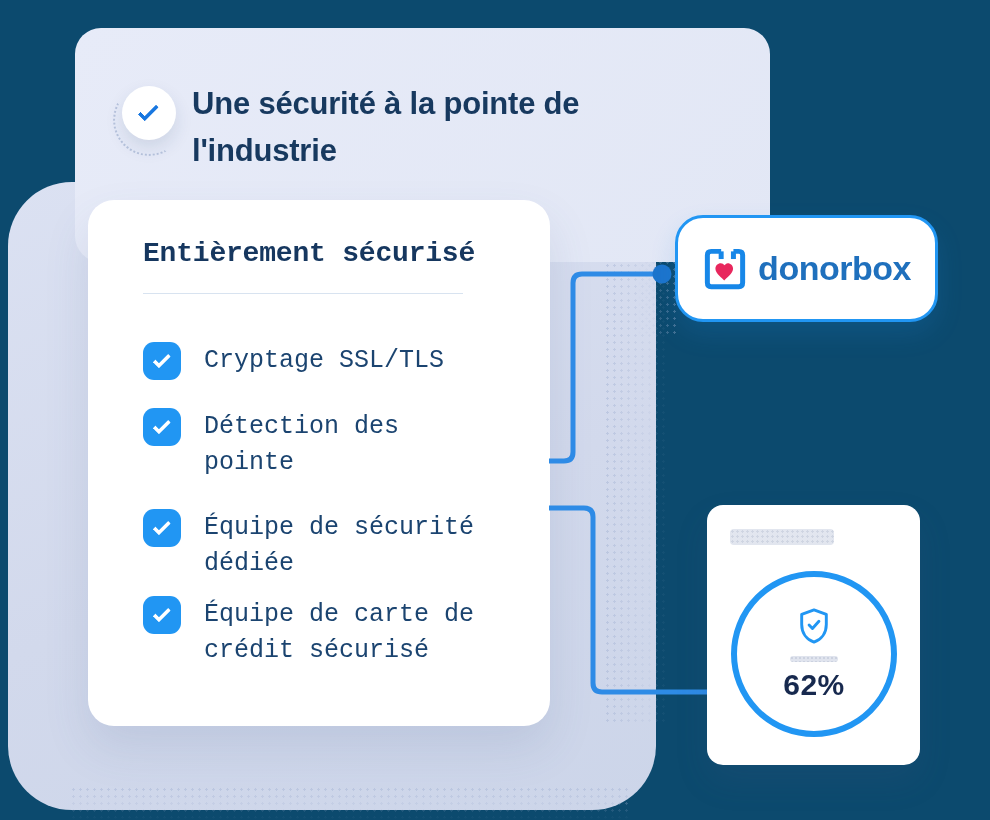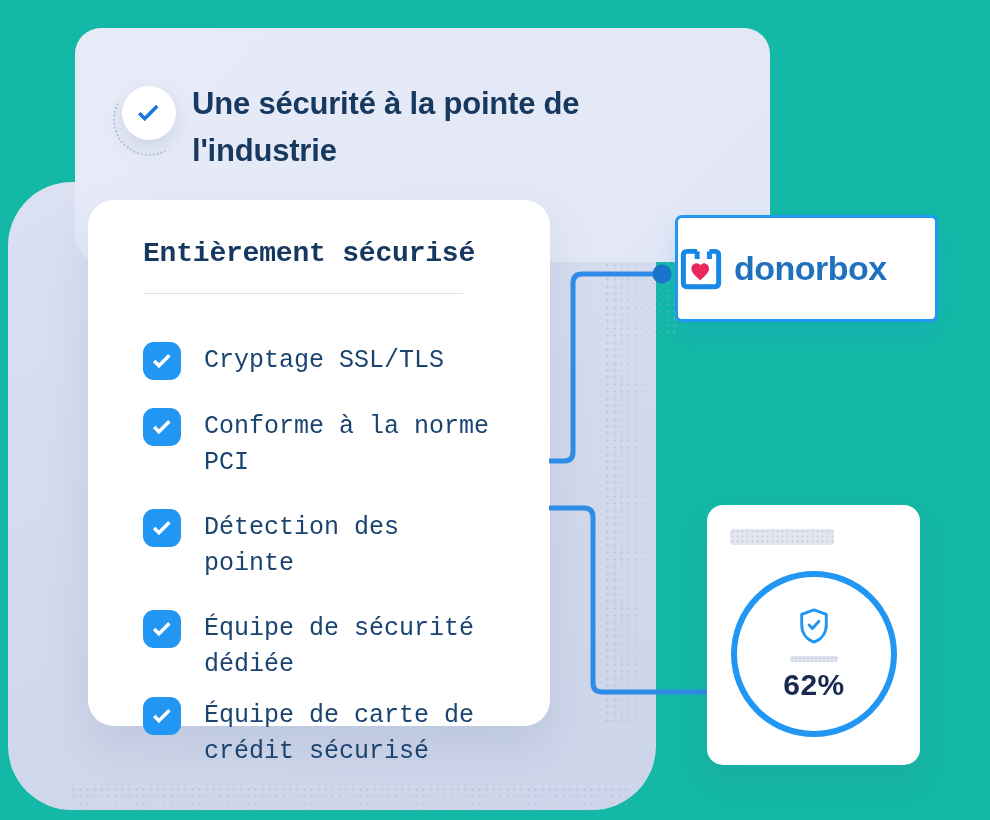--- a/index.html
+++ b/index.html
@@ -1,18 +1,18 @@
 <!DOCTYPE html>
 <html><head>
 <meta charset="utf-8">
 <style>
   * { margin:0; padding:0; box-sizing:border-box; }
   html,body { background:#ffffff; }
   body { font-family:"Liberation Sans","DejaVu Sans",sans-serif; }
-  .stage { position:relative; width:990px; height:820px; background:#14b8a6; overflow:hidden; }
+  .stage { position:relative; width:990px; height:820px; background:#0c4a6e; overflow:hidden; }
 
   
   .blob {
     position:absolute; left:8px; top:182px; width:648px; height:628px;
     border-radius:64px;
     background:linear-gradient(160deg,#dbe1f2 0%,#d2d9ec 55%,#ccd5e9 100%);
     z-index:1;
   }
   .halftone {
     position:absolute; z-index:1;
@@ -75,22 +75,22 @@
     transform:rotate(-45deg) translate(1px,-2px); border-radius:1px;
   }
   .item-label { font-size:25px; line-height:36px; color:#1b4470; padding-top:1px; max-width:340px; }
 
   
   .connectors { position:absolute; left:0; top:0; z-index:4; pointer-events:none; }
 
   
   .brand-card {
     position:absolute; left:675px; top:215px; width:263px; height:107px;
-    background:#ffffff; border:3px solid #2196f3; border-radius:7px; z-index:5;
-    display:flex; align-items:center; gap:10px;
+    background:#ffffff; border:3px solid #2196f3; border-radius:28px; z-index:5;
+    display:flex; align-items:center; justify-content:center; gap:10px;
     box-shadow:0 12px 26px rgba(33,134,232,.16);
   }
   .brand-word { font-size:34px; font-weight:700; color:#1f70bd; letter-spacing:-.5px; }
 
   
   .score-card {
     position:absolute; left:707px; top:505px; width:213px; height:260px;
     background:#ffffff; border-radius:16px; z-index:5;
     box-shadow:0 16px 34px rgba(70,90,140,.12);
   }
@@ -134,26 +134,20 @@
       <li class="security-item">
         <span class="checkbox">
             <span class="check-stroke-white"></span>
           </span>
         <span class="item-label">Cryptage SSL/TLS</span>
       </li>
       <li class="security-item">
         <span class="checkbox">
             <span class="check-stroke-white"></span>
           </span>
-        <span class="item-label">Conforme à la norme PCI</span>
-      </li>
-      <li class="security-item">
-        <span class="checkbox">
-            <span class="check-stroke-white"></span>
-          </span>
         <span class="item-label">Détection des pointe</span>
       </li>
       <li class="security-item" style="margin-bottom:14px; margin-top:5px;">
         <span class="checkbox">
             <span class="check-stroke-white"></span>
           </span>
         <span class="item-label">Équipe de sécurité dédiée</span>
       </li>
       <li class="security-item">
         <span class="checkbox">

